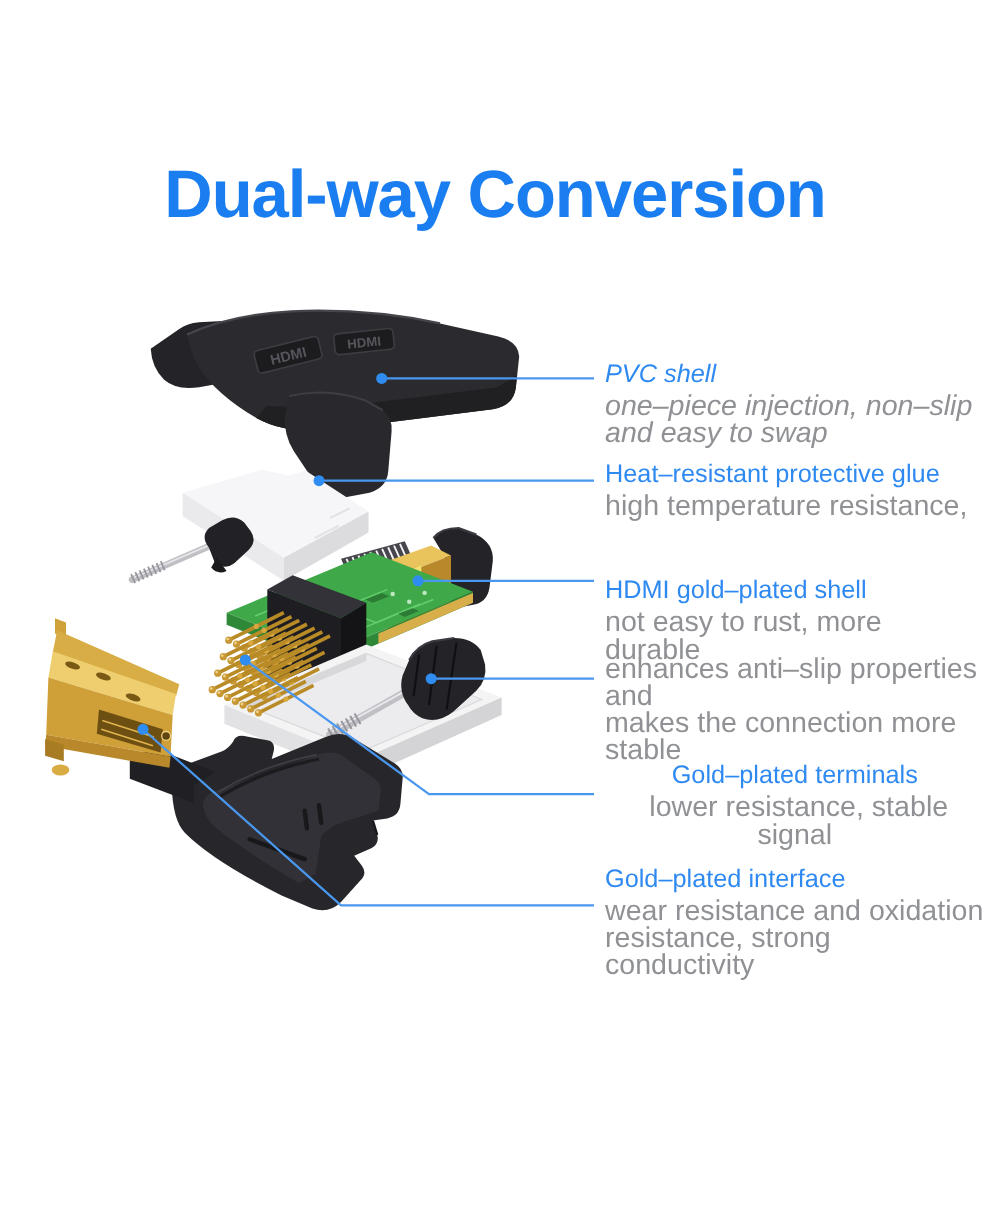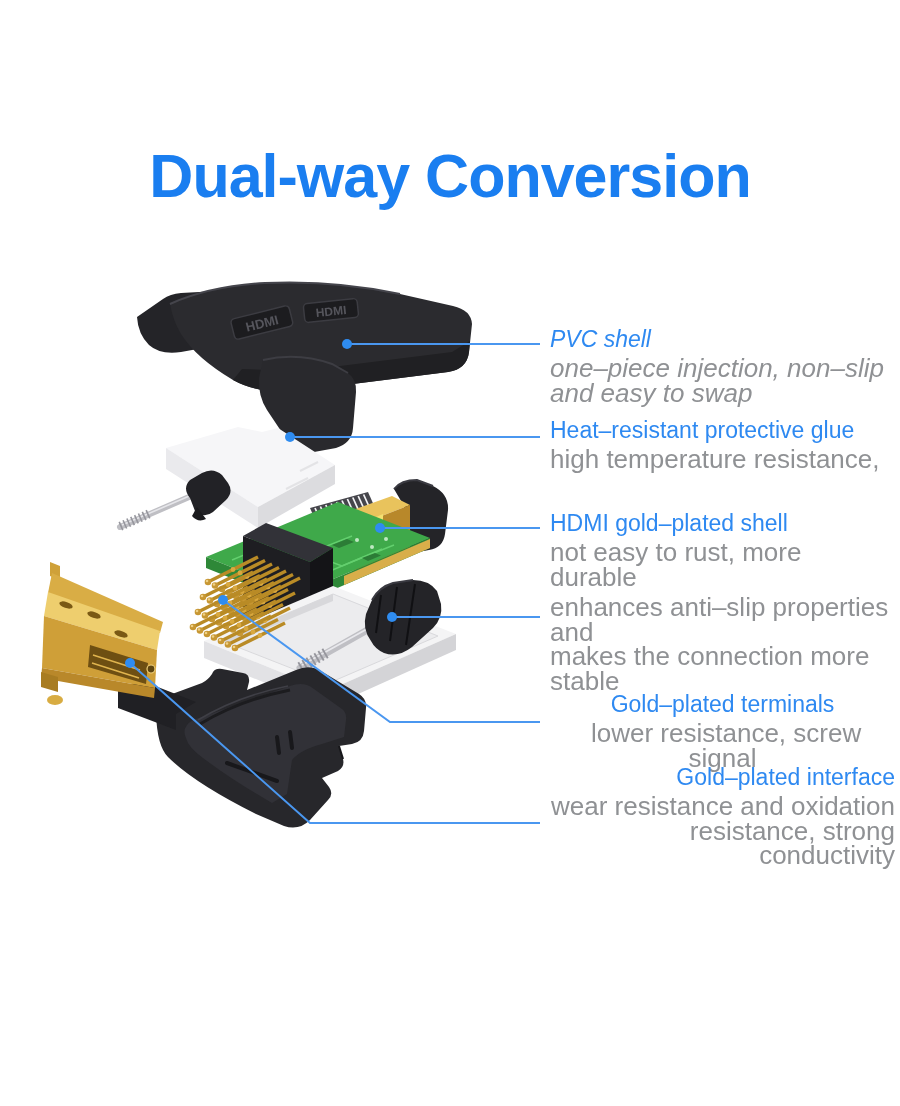--- a/index.html
+++ b/index.html
@@ -5,22 +5,22 @@
   html,body{margin:0;padding:0;background:#fff;}
   .canvas{position:relative;width:900px;height:1106px;background:#fff;overflow:hidden;
           font-family:"Liberation Sans",sans-serif;}
   .title{position:absolute;left:0;top:141px;width:100%;text-align:center;
          font-size:61px;font-weight:bold;letter-spacing:-1px;color:var(--title-blue,#1a7ef0);}
   .diagram-svg{position:absolute;left:0;top:0;}
   .callout{position:absolute;left:550px;width:345px;}
   .callout .hd{margin:0 0 3px 0;font-size:23px;font-weight:normal;line-height:27px;
                color:var(--accent-blue,#2e89f1);}
   .callout .d{font-size:26px;line-height:24.5px;color:var(--text-gray,#8f9194);white-space:pre-wrap;}
-  .co-1{top:326px;font-style:italic;} .co-2{top:417px;} .co-3{top:510px;}
-  .co-4{top:595px;} .co-5{top:691px;text-align:center;} .co-6{top:764px;text-align:right;}
+  .co-1{top:326px;font-style:italic;} .co-2{top:417px;} .co-3{top:523px;}
+  .co-4{top:595px;} .co-5{top:691px;text-align:center;} .co-6{top:785px;}
 </style>
 </head>
 <body>
 
 <div class="canvas">
 
   <div class="title">Dual-way Conversion</div>
 
   <svg class="diagram-svg" width="900" height="1106" viewBox="0 0 900 1106">
 
@@ -310,21 +310,21 @@
   <div class="callout co-3">
     <div class="hd">HDMI gold–plated shell</div>
     <div class="d">not easy to rust, more durable</div>
   </div>
   <div class="callout co-4">
     <div class="d">enhances anti–slip properties and</div>
     <div class="d">makes the connection more stable</div>
   </div>
   <div class="callout co-5">
     <div class="hd">Gold–plated terminals</div>
-    <div class="d"> lower resistance, screw signal</div>
+    <div class="d"> lower resistance, stable signal</div>
   </div>
   <div class="callout co-6">
     <div class="hd">Gold–plated interface</div>
     <div class="d">wear resistance and oxidation</div>
     <div class="d">resistance, strong conductivity</div>
   </div>
 
 </div>
 
 </body></html>

